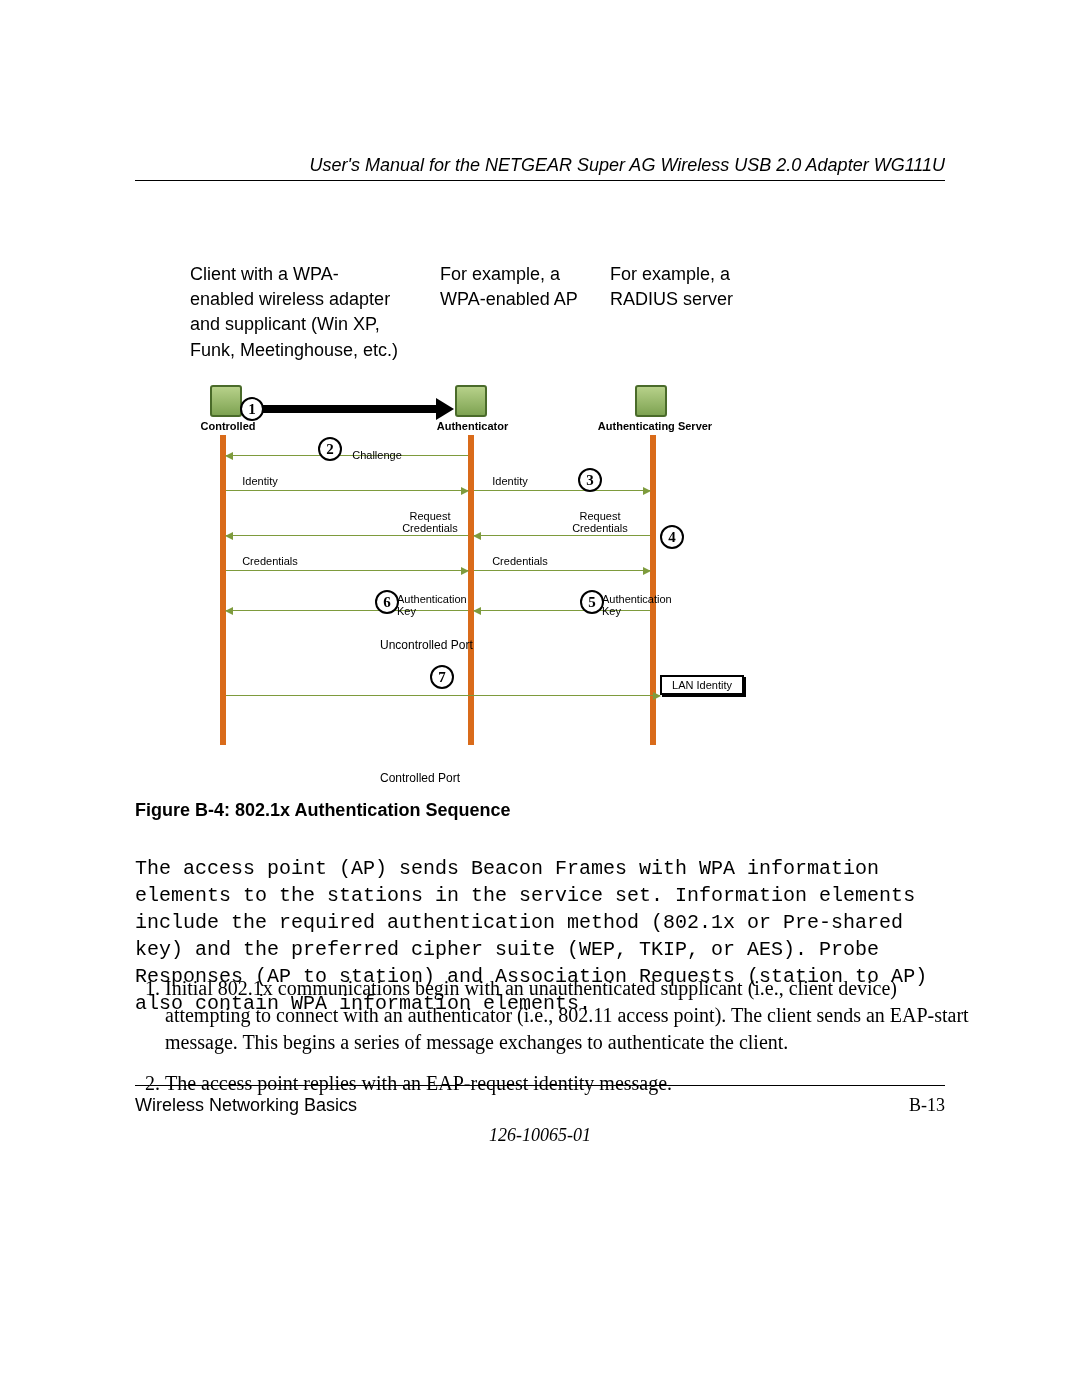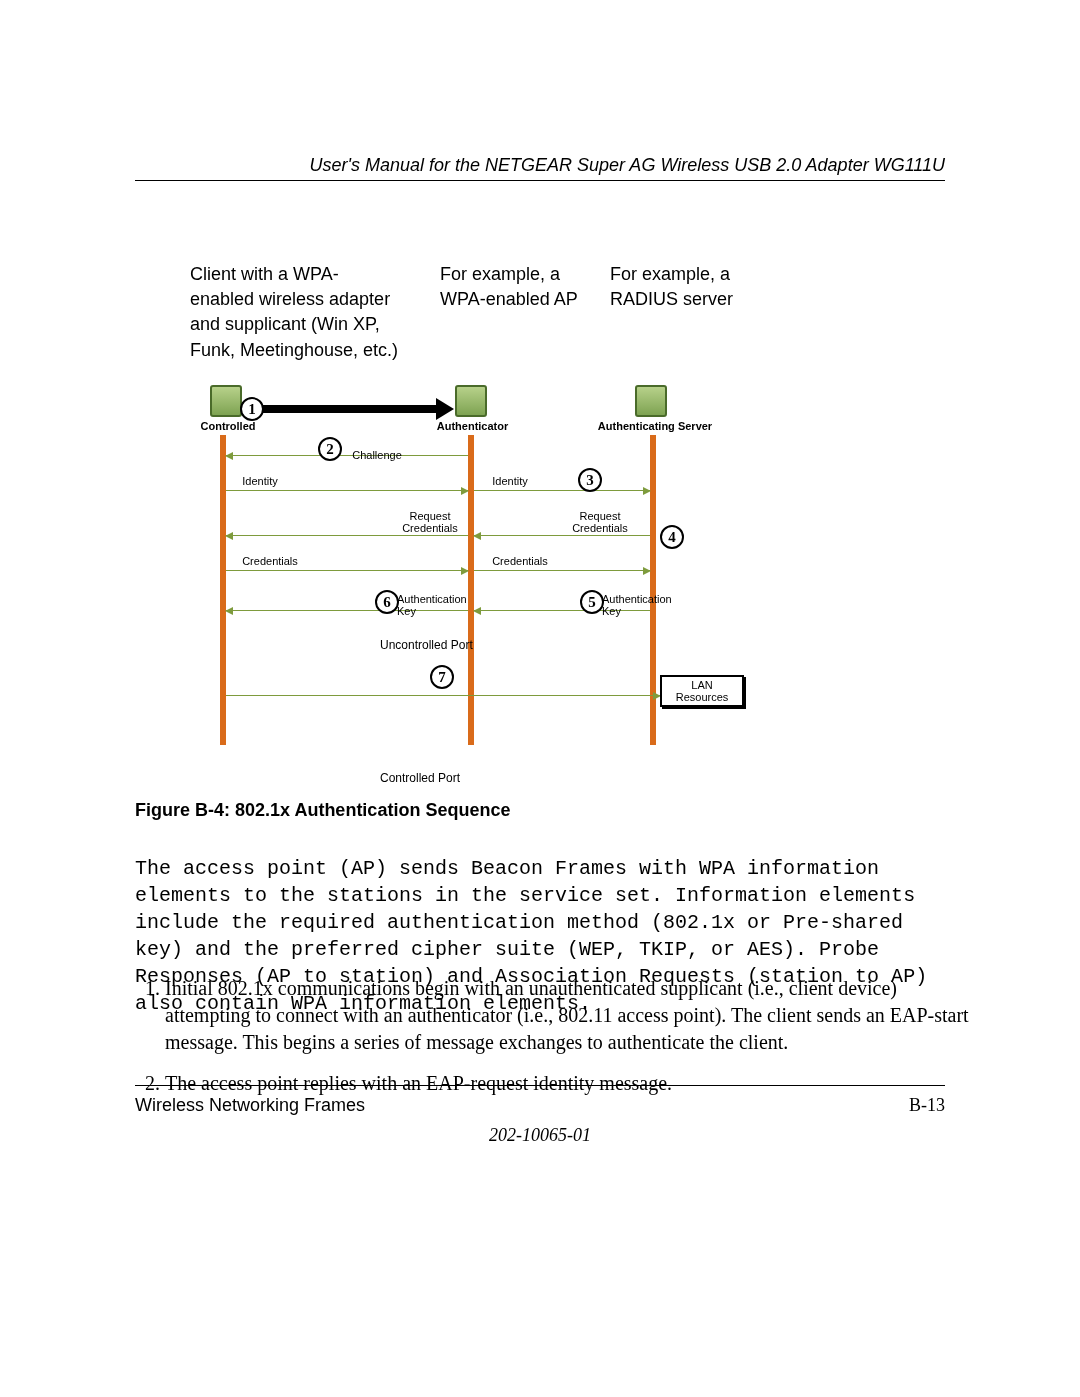--- a/index.html
+++ b/index.html
@@ -227,32 +227,32 @@
     <div class="msg l" style="left:36px;top:225px;width:242px;"></div>
     <div class="num" style="left:390px;top:205px;">5</div>
     <div class="mlabel" style="left:412px;top:208px;width:90px;text-align:left;">Authentication Key</div>
     <div class="num" style="left:185px;top:205px;">6</div>
     <div class="mlabel" style="left:207px;top:208px;width:90px;text-align:left;">Authentication Key</div>
 
     <div class="portlabel" style="left:190px;top:253px;width:120px;">Uncontrolled Port</div>
 
     <div class="num" style="left:240px;top:280px;">7</div>
     <div class="msg r" style="left:36px;top:310px;width:434px;"></div>
-    <div class="lan-box">LAN Resources</div>
+    <div class="lan-box">LAN Identity</div>
 
     <div class="portlabel" style="left:190px;top:386px;width:120px;">Controlled Port</div>
   </div>
 
   <div class="caption">Figure B-4:  802.1x Authentication Sequence</div>
 
   <div class="body-para">The access point (AP) sends Beacon Frames with WPA information elements to the stations in the service set. Information elements include the required authentication method (802.1x or Pre-shared key) and the preferred cipher suite (WEP, TKIP, or AES). Probe Responses (AP to station) and Association Requests (station to AP) also contain WPA information elements.</div>
 
   <ol class="steps">
     <li>Initial 802.1x communications begin with an unauthenticated supplicant (i.e., client device) attempting to connect with an authenticator (i.e., 802.11 access point). The client sends an EAP-start message. This begins a series of message exchanges to authenticate the client.</li>
     <li>The access point replies with an EAP-request identity message.</li>
   </ol>
 
   <div class="rule-bottom"></div>
-  <div class="footer-left">Wireless Networking Frames</div>
+  <div class="footer-left">Wireless Networking Basics</div>
   <div class="footer-right">B-13</div>
-  <div class="footer-center">202-10065-01</div>
+  <div class="footer-center">126-10065-01</div>
 
 </div>
 
 </body></html>

